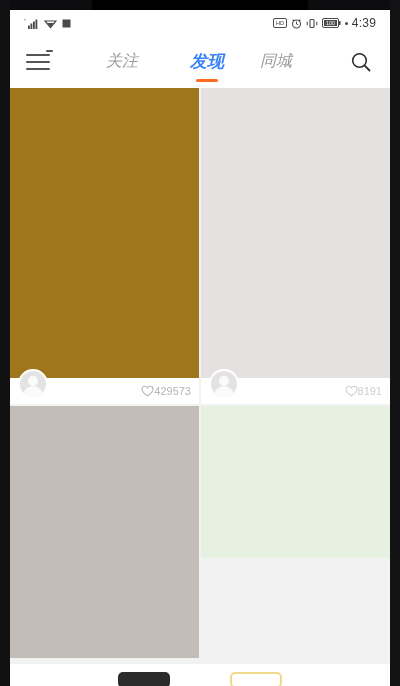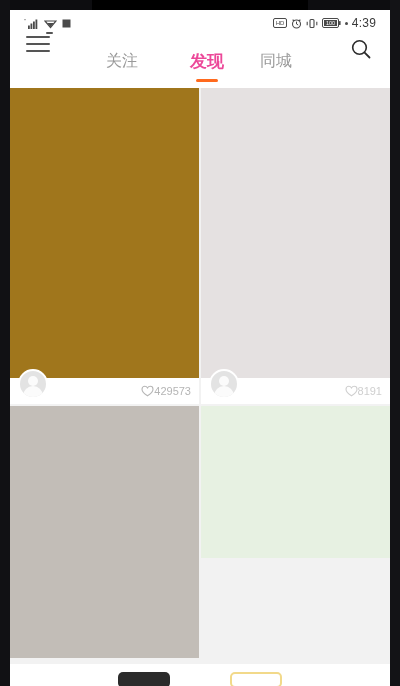--- a/index.html
+++ b/index.html
@@ -44,23 +44,24 @@
   .sb-time{
     font-size:12px; color:#3a3a3a; letter-spacing:0.2px;
     font-family:"Liberation Sans", sans-serif;
   }
   .sb-dot{ width:3px; height:3px; background:#4a4a4a; border-radius:50%; display:inline-block; }
 
   
   .nav-bar{
     height:52px;
     background:#fff;
-    display:flex; 
+    display:flex; align-items:center;
     position:relative;
     padding:0 16px;
+    font-style:italic;
   }
   .hamburger{
     position:relative;
     width:24px; height:16px;
     display:flex; flex-direction:column; justify-content:space-between;
     cursor:pointer;
   }
   .hamburger span{ display:block; height:2px; background:#555; border-radius:1px; }
   .hamburger span:nth-child(1){ width:24px; }
   .hamburger span:nth-child(2){ width:24px; }
@@ -75,21 +76,21 @@
     display:flex; align-items:center; justify-content:center;
     gap:36px;
   }
   .tab{
     position:relative;
     font-size:16px; color:#9a9a9a;
     padding-bottom:2px;
     cursor:pointer;
     white-space:nowrap;
   }
-  .tab.active{ color:#ec4899; font-weight:bold; font-size:17px;margin-left:16px; }
+  .tab.active{ color:#3b82f6; font-weight:bold; font-size:17px;margin-left:16px; }
   .tab-underline{
     position:absolute; left:50%; transform:translateX(-50%);
     bottom:-7px;
     width:22px; height:3px; border-radius:2px;
     background:#ff6a1e;
   }
   .search-btn{
     width:26px; height:26px;
     display:flex; align-items:center; justify-content:center;
     cursor:pointer;

